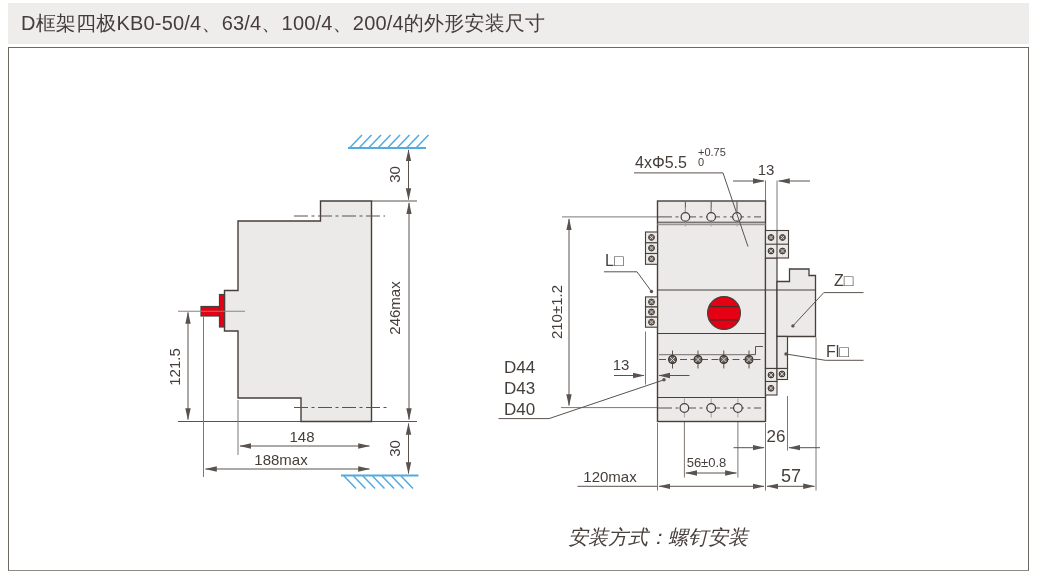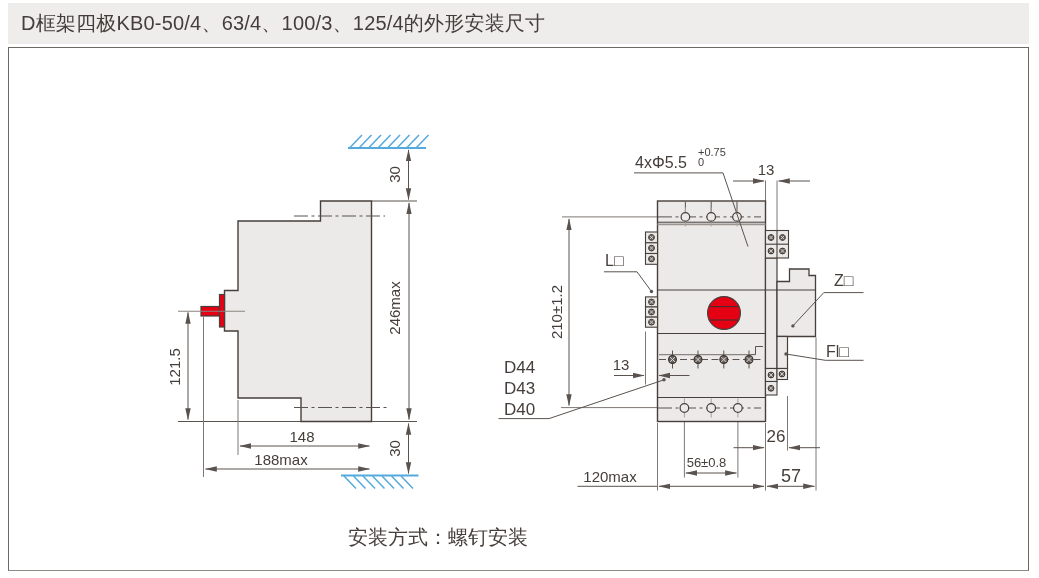--- a/index.html
+++ b/index.html
@@ -3,22 +3,22 @@
 <meta charset="utf-8">
 <style>
   html,body{margin:0;padding:0;background:#ffffff;}
   body{width:1039px;height:578px;position:relative;overflow:hidden;
        font-family:"Liberation Sans","DejaVu Sans",sans-serif;}
   #title-bar{position:absolute;left:8px;top:3px;width:1021px;height:41px;
              background:#eeedec;display:flex;align-items:center;}
   #title-bar .t{margin-left:13px;font-size:20px;color:#453d39;letter-spacing:0.2px;}
   #content-box{position:absolute;left:8px;top:47px;width:1019px;height:522px;
                background:#ffffff;border:1px solid #6e6863;border-bottom-color:#8e8a86;}
-  #caption{position:absolute;left:348px;top:524px;width:400px;text-align:left;
-           font-size:20px;color:#48403c;}
+  #caption{position:absolute;left:348px;top:524px;width:400px;text-align:right;
+           font-size:20px;color:#48403c;font-style:italic;}
   svg{position:absolute;left:0;top:0;}
   svg text{font-family:"Liberation Sans","DejaVu Sans",sans-serif;fill:#453e3a;}
   .outl{stroke:#473f3b;stroke-width:1.4;fill:none;stroke-linejoin:miter;}
   .body{fill:#ebeae8;}
   .dim{stroke:#5a524e;stroke-width:1;fill:none;}
   .ext{stroke:#7e7772;stroke-width:1;fill:none;}
   .lt{stroke:#a6a09b;stroke-width:1;fill:none;}
   .dd{stroke:#5a524e;stroke-width:1;fill:none;stroke-dasharray:14 3.5 3 3.5;}
   .dash{stroke:#5a524e;stroke-width:1;fill:none;stroke-dasharray:7 3.5;}
   .blue{stroke:#54aadc;fill:none;}
@@ -28,21 +28,21 @@
   .txt16{font-size:16px;}
   .txt17{font-size:17px;}
   .txt18{font-size:18px;}
   .txt13{font-size:13px;}
   .txt11{font-size:11px;}
 </style>
 </head>
 <body>
 
 <div id="title-bar">
-  <span class="t">D框架四极KB0-50/4、63/4、100/3、125/4的外形安装尺寸</span>
+  <span class="t">D框架四极KB0-50/4、63/4、100/4、200/4的外形安装尺寸</span>
 </div>
 
 <div id="content-box"></div>
 
 <svg width="1039" height="578" viewBox="0 0 1039 578">
   <defs>
     <marker id="ae" viewBox="0 0 12 8" refX="11.3" refY="4" markerWidth="12" markerHeight="8" markerUnits="userSpaceOnUse" orient="auto-start-reverse">
       <path d="M0,1.3 L12,4 L0,6.7 Z" fill="#5a524e"></path>
     </marker>
     <g id="hole">

